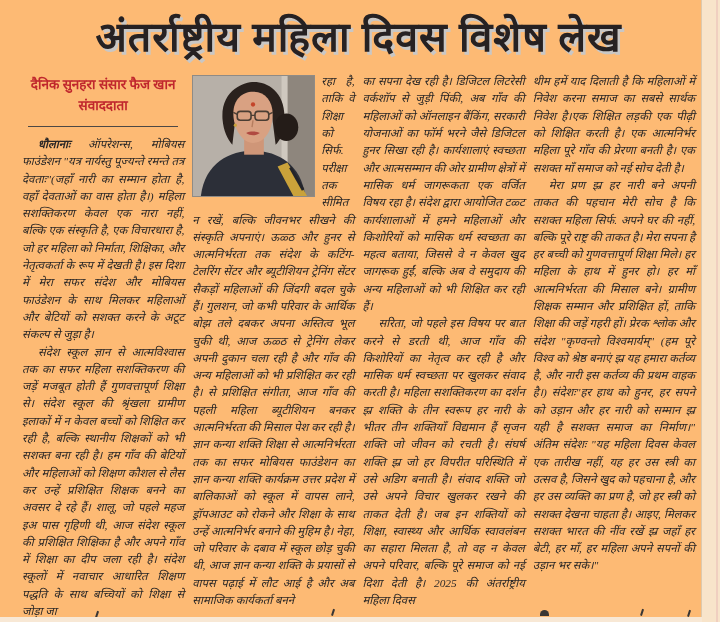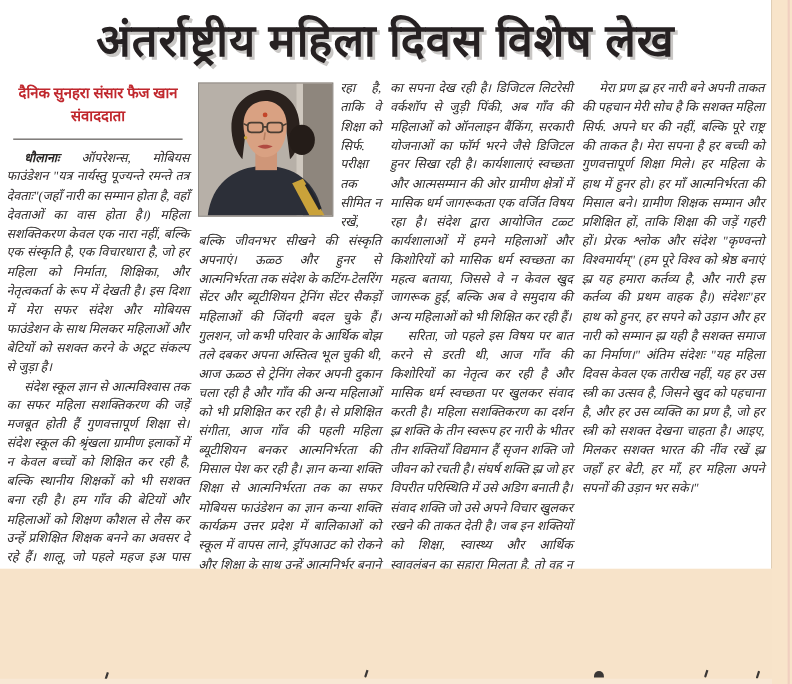--- a/index.html
+++ b/index.html
@@ -1,20 +1,20 @@
 <!DOCTYPE html>
 <html><head>
 <meta charset="utf-8">
 <style>
   html,body{margin:0;padding:0;}
   body{width:720px;height:622px;background:#f7e3c9;overflow:hidden;
        font-family:"Liberation Serif","DejaVu Serif",serif;}
   .page{position:relative;width:720px;height:622px;background:#f7e3c9;overflow:hidden;}
-  .paper{position:absolute;left:0;top:0;width:702px;height:517px;background:#ffffff;
-         box-sizing:border-box;padding:4px 3px 0 3px;overflow:hidden;
+  .paper{position:absolute;left:0;top:0;width:702px;height:617px;background:#fdba74;
+         box-sizing:border-box;padding:4px 3px 0 19px;overflow:hidden;
          border-right:1px solid #ddc9ad;}
   .headline{margin:10px 0 12px;text-align:center;font-weight:bold;
             font-size:41px;line-height:1.15;color:#262122;letter-spacing:1px;
             text-shadow:2.5px 2.5px 0 #c9c7c5;}
   .cols{display:flex;gap:8px;padding:0 3px;justify-content:center;}
   .col{flex:1 1 0;min-width:0;font-size:11.4px;line-height:17.3px;
        text-align:justify;color:#2a2726;}
   .para{margin:0;font-style:italic;}
   .para.indent{text-indent:16px;}
   .byline{color:#c0272d;font-weight:bold;font-size:13.5px;line-height:1.55;
@@ -84,20 +84,21 @@
         </div>
         <p class="para">रहा है, ताकि वे शिक्षा को सिर्फ. परीक्षा तक सीमित न रखें, बल्कि जीवनभर सीखने की संस्कृति अपनाएं। ऊळ्ठ और हुनर से आत्मनिर्भरता तक संदेश के कटिंग-टेलरिंग सेंटर और ब्यूटीशियन ट्रेनिंग सेंटर सैकड़ों महिलाओं की जिंदगी बदल चुके हैं। गुलशन, जो कभी परिवार के आर्थिक बोझ तले दबकर अपना अस्तित्व भूल चुकी थी, आज ऊळ्ठ से ट्रेनिंग लेकर अपनी दुकान चला रही है और गाँव की अन्य महिलाओं को भी प्रशिक्षित कर रही है। से प्रशिक्षित संगीता, आज गाँव की पहली महिला ब्यूटीशियन बनकर आत्मनिर्भरता की मिसाल पेश कर रही है। ज्ञान कन्या शक्ति शिक्षा से आत्मनिर्भरता तक का सफर मोबियस फाउंडेशन का ज्ञान कन्या शक्ति कार्यक्रम उत्तर प्रदेश में बालिकाओं को स्कूल में वापस लाने, ड्रॉपआउट को रोकने और शिक्षा के साथ उन्हें आत्मनिर्भर बनाने की मुहिम है। नेहा, जो परिवार के दबाव में स्कूल छोड़ चुकी थी, आज ज्ञान कन्या शक्ति के प्रयासों से वापस पढ़ाई में लौट आई है और अब सामाजिक कार्यकर्ता बनने</p>
       </div>
 
       <div class="col">
         <p class="para">का सपना देख रही है। डिजिटल लिटरेसी वर्कशॉप से जुड़ी पिंकी, अब गाँव की महिलाओं को ऑनलाइन बैंकिंग, सरकारी योजनाओं का फॉर्म भरने जैसे डिजिटल हुनर सिखा रही है। कार्यशालाएं स्वच्छता और आत्मसम्मान की ओर ग्रामीण क्षेत्रों में मासिक धर्म जागरूकता एक वर्जित विषय रहा है। संदेश द्वारा आयोजित टळ्ट कार्यशालाओं में हमने महिलाओं और किशोरियों को मासिक धर्म स्वच्छता का महत्व बताया, जिससे वे न केवल खुद जागरूक हुईं, बल्कि अब वे समुदाय की अन्य महिलाओं को भी शिक्षित कर रही हैं।</p>
         <p class="para indent">सरिता, जो पहले इस विषय पर बात करने से डरती थी, आज गाँव की किशोरियों का नेतृत्व कर रही है और मासिक धर्म स्वच्छता पर खुलकर संवाद करती है। महिला सशक्तिकरण का दर्शन झ्र शक्ति के तीन स्वरूप हर नारी के भीतर तीन शक्तियाँ विद्यमान हैं सृजन शक्ति जो जीवन को रचती है। संघर्ष शक्ति झ्र जो हर विपरीत परिस्थिति में उसे अडिग बनाती है। संवाद शक्ति जो उसे अपने विचार खुलकर रखने की ताकत देती है। जब इन शक्तियों को शिक्षा, स्वास्थ्य और आर्थिक स्वावलंबन का सहारा मिलता है, तो वह न केवल अपने परिवार, बल्कि पूरे समाज को नई दिशा देती है। 2025 की अंतर्राष्ट्रीय महिला दिवस</p>
       </div>
 
       <div class="col">
+        <p class="para">थीम हमें याद दिलाती है कि महिलाओं में निवेश करना समाज का सबसे सार्थक निवेश है।एक शिक्षित लड़की एक पीढ़ी को शिक्षित करती है। एक आत्मनिर्भर महिला पूरे गाँव की प्रेरणा बनती है। एक सशक्त माँ समाज को नई सोच देती है।</p>
         <p class="para indent">मेरा प्रण झ्र हर नारी बने अपनी ताकत की पहचान मेरी सोच है कि सशक्त महिला सिर्फ. अपने घर की नहीं, बल्कि पूरे राष्ट्र की ताकत है। मेरा सपना है हर बच्ची को गुणवत्तापूर्ण शिक्षा मिले। हर महिला के हाथ में हुनर हो। हर माँ आत्मनिर्भरता की मिसाल बने। ग्रामीण शिक्षक सम्मान और प्रशिक्षित हों, ताकि शिक्षा की जड़ें गहरी हों। प्रेरक श्लोक और संदेश "कृण्वन्तो विश्वमार्यम्" (हम पूरे विश्व को श्रेष्ठ बनाएं झ्र यह हमारा कर्तव्य है, और नारी इस कर्तव्य की प्रथम वाहक है।) संदेशः"हर हाथ को हुनर, हर सपने को उड़ान और हर नारी को सम्मान झ्र यही है सशक्त समाज का निर्माण।" अंतिम संदेशः "यह महिला दिवस केवल एक तारीख नहीं, यह हर उस स्त्री का उत्सव है, जिसने खुद को पहचाना है, और हर उस व्यक्ति का प्रण है, जो हर स्त्री को सशक्त देखना चाहता है। आइए, मिलकर सशक्त भारत की नींव रखें झ्र जहाँ हर बेटी, हर माँ, हर महिला अपने सपनों की उड़ान भर सके।"</p>
       </div>
 
     </div>
   </div>
 
   <span class="cutmark" style="left:96px;top:611px;"></span>
   <span class="cutmark" style="left:332px;top:609px;"></span>
   <span class="cutmark" style="left:540px;top:610px;width:9px;height:6px;border-radius:5px 5px 0 0;transform:none;"></span>
   <span class="cutmark" style="left:641px;top:609px;"></span>

